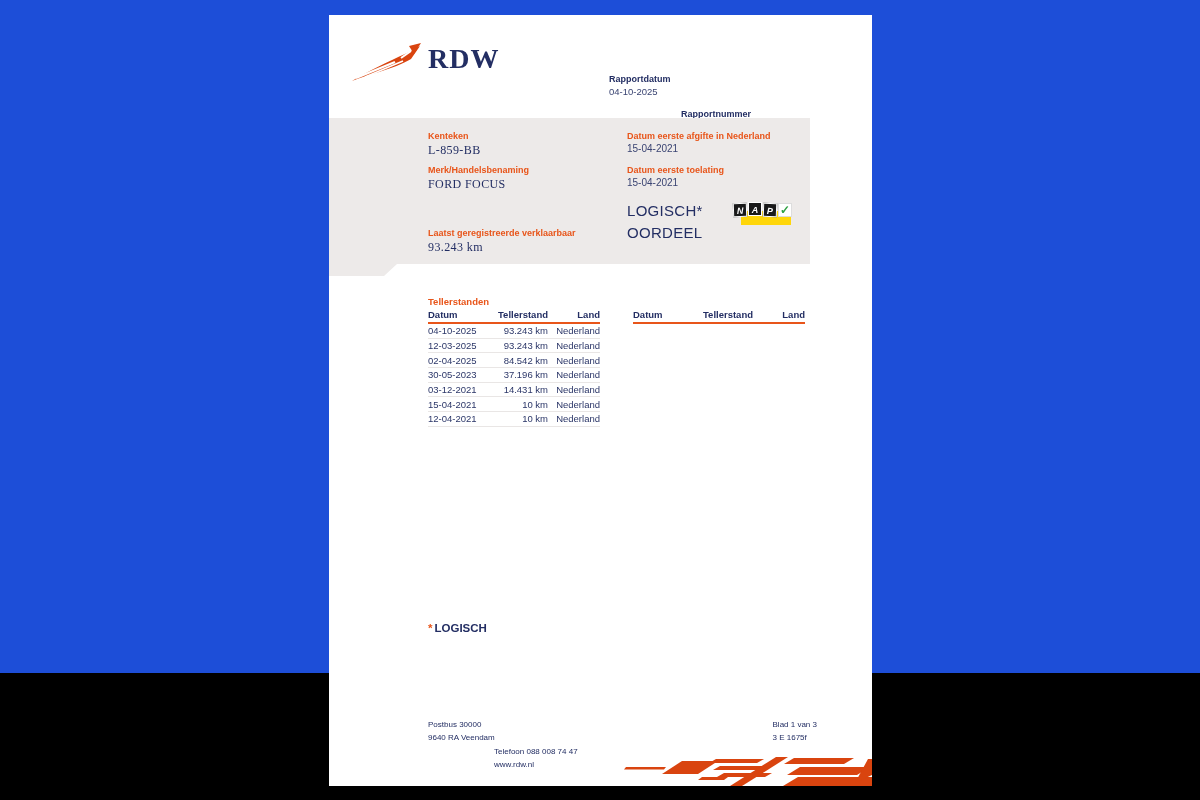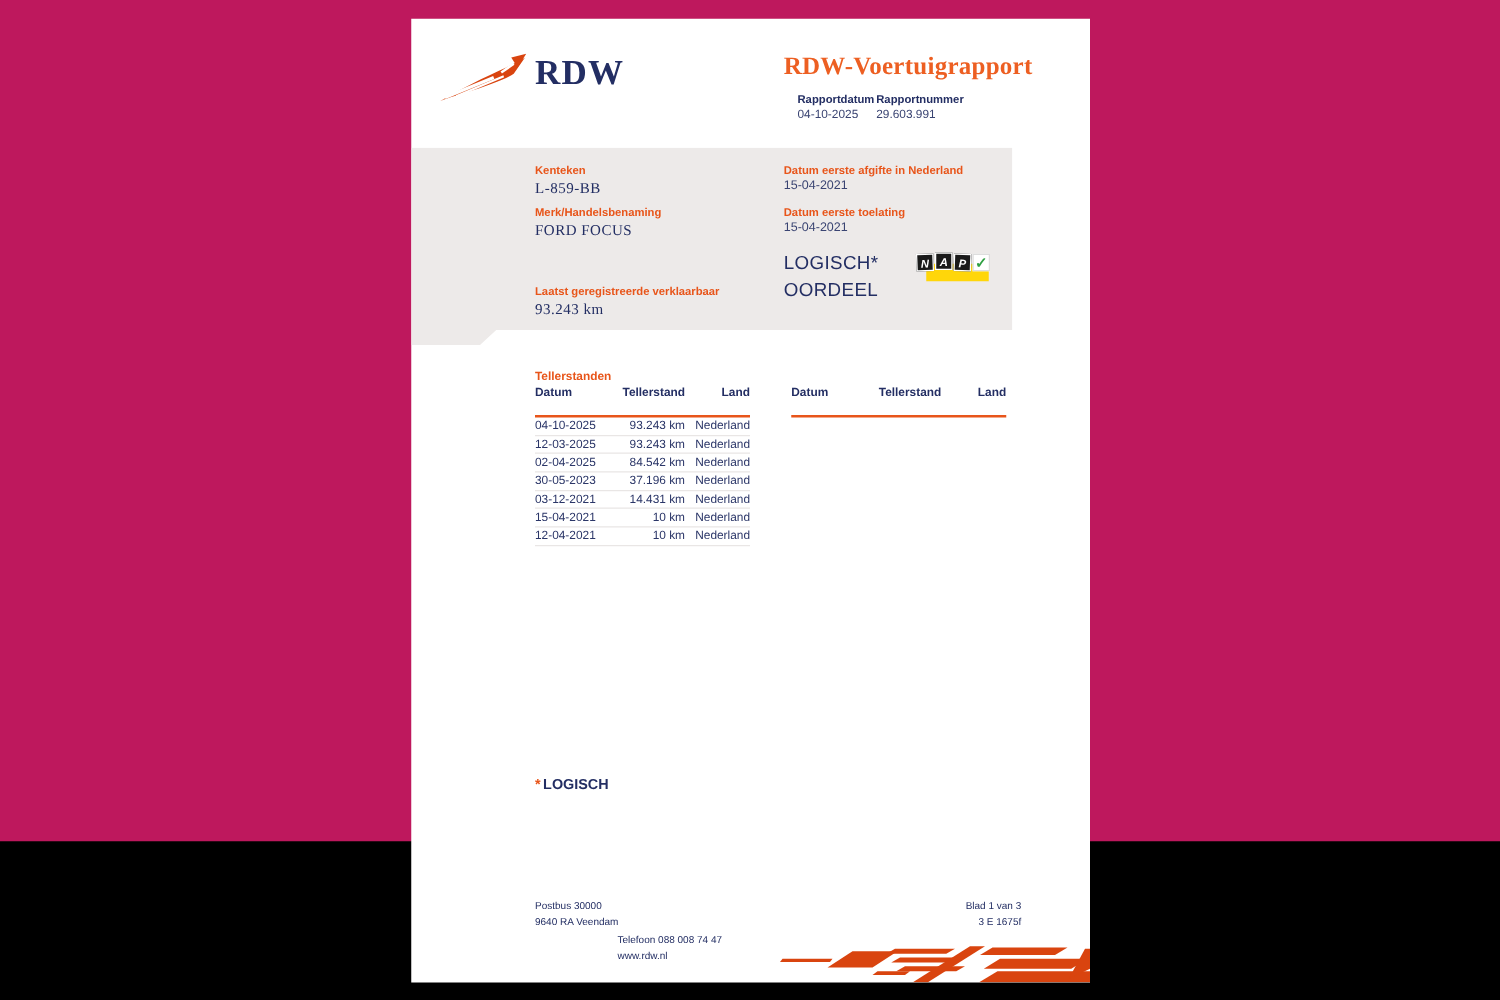--- a/index.html
+++ b/index.html
@@ -1,30 +1,30 @@
 <!DOCTYPE html>
 <html><head>
 <meta charset="utf-8">
 <style>
   * { margin:0; padding:0; box-sizing:border-box; }
   html,body { width:1200px; height:800px; background:#000; overflow:hidden;
               font-family:"Liberation Sans", sans-serif; }
-  .stage { position:relative; width:1200px; height:673px; background:#be185d; }
+  .stage { position:relative; width:1200px; height:673px; background:#1d4ed8; }
   .page  { position:absolute; left:329px; top:15px; width:543px; height:771px;
            background:#fff; overflow:hidden; }
 
   
   .logo-wing { position:absolute; left:22px; top:22px; width:70px; height:46px; }
   .logo-word { position:absolute; left:99px; top:28px; font-family:"Liberation Serif", serif;
                font-size:28px; font-weight:600; color:#232e63; letter-spacing:1px; }
   .doc-title { position:absolute; left:298px; top:27px; font-family:"Liberation Serif", serif;
                font-size:20px; font-weight:700; color:#ed5f22; letter-spacing:.2px; }
   .meta-label { position:absolute; top:59px; font-size:9px; font-weight:700; color:#232e63; }
   .meta-value { position:absolute; top:71px; font-size:9.5px; color:#3a4472; }
-  .m1 { left:309px;text-align:center; } .m2 { left:372px; }
+  .m1 { left:280px;text-align:center; } .m2 { left:352px;margin-top:35px; }
 
   
   .panel { position:absolute; left:0; top:103px; width:481px; height:158px; background:#edeae9;
            clip-path:polygon(0 0,100% 0,100% 146px,68px 146px,55px 158px,0 158px); }
   .lab   { position:absolute; font-size:9px; font-weight:700; color:#e8551a; }
   .val-s { position:absolute; font-size:10px; color:#3a4472; }
   .val-b { position:absolute; font-family:"Liberation Serif", serif; font-size:12px;
            color:#232e63; letter-spacing:.4px; }
   .oordeel { position:absolute; left:298px; font-size:15px; font-weight:400; color:#232e63;
              letter-spacing:.3px; }
@@ -41,59 +41,58 @@
   .nap-check { position:absolute; left:45px; top:2px; width:14px; height:14px; background:#fff;
                border:1px solid #ddd; color:#2fa042; font-size:12px; font-weight:700;
                text-align:center; line-height:13px; }
 
   
   .tbl-heading { position:absolute; left:99px; top:281px; font-size:9.5px; font-weight:700; color:#e8551a; }
   .tbl { position:absolute; top:294px; width:172px; }
   .tbl-left  { left:99px; }
   .tbl-right { left:304px; }
   .thead { display:flex; font-size:9.5px; font-weight:700; color:#232e63;
-           border-bottom:2px solid #e8551a; padding-bottom:12px; }
+           border-bottom:2px solid #e8551a; padding-bottom:2px; }
   .trow  { display:flex; font-size:9.5px; color:#2b3668; height:14.7px; align-items:center;
            border-bottom:1px solid #e9e6e5; }
   .tcell { overflow:hidden; white-space:nowrap; }
   .c0 { width:62px; text-align:left; }
   .c1 { width:58px; text-align:right; }
   .c2 { flex:1; text-align:right; }
 
   
   .expl-head { position:absolute; left:99px; top:607px; font-size:11.5px; font-weight:700; color:#232e63; }
   .expl-head .ast { color:#e8551a; font-weight:700; margin-right:2px; }
   .expl-text { position:absolute; left:99px; top:622px; width:394px; font-size:9.5px;
                line-height:13.5px; color:#e8551a; }
 
   
   .foot { position:absolute; font-size:8px; color:#232e63; line-height:13px; }
   .f1 { left:99px;  top:703px; }
   .f2 { left:165px; top:730px; }
-  .f3 { right:55px; top:703px; text-align:right; }
+  .f3 { right:55px; top:703px; text-align:left; }
 
   
   .deco { position:absolute; right:0; bottom:0; width:252px; height:33px; }
 </style>
 </head>
 <body>
 
 <div class="stage">
   <div class="page">
 
     <svg class="logo-wing" viewBox="0 0 70 46">
       <path d="M1 44 C16 35 38 24 54 17 C60 14 66 11 69 9 L60 22 C52 27 40 31 28 35 C18 38 8 41 1 44 Z" fill="#d9440f"></path>
       <path d="M58 9 L70 6 L63 17 Z" fill="#d9440f"></path>
       <line x1="5" y1="41" x2="44" y2="25" stroke="#fff" stroke-width="2.4"></line>
       <line x1="14" y1="40" x2="52" y2="24" stroke="#fff" stroke-width="1.6"></line>
       <line x1="50" y1="21" x2="60" y2="14" stroke="#fff" stroke-width="2"></line>
     </svg>
     <div class="logo-word">RDW</div>
 
-    <div class="doc-title">RDW-Voertuigrapport</div>
     <div class="meta-label m1">Rapportdatum</div>
     <div class="meta-label m2">Rapportnummer</div>
     <div class="meta-value m1">04-10-2025</div>
     <div class="meta-value m2">29.603.991</div>
 
     <div class="panel"></div>
 
     <div class="lab" style="left:99px; top:116px;">Kenteken</div>
     <div class="val-b" style="left:99px; top:128px;">L-859-BB</div>
 

